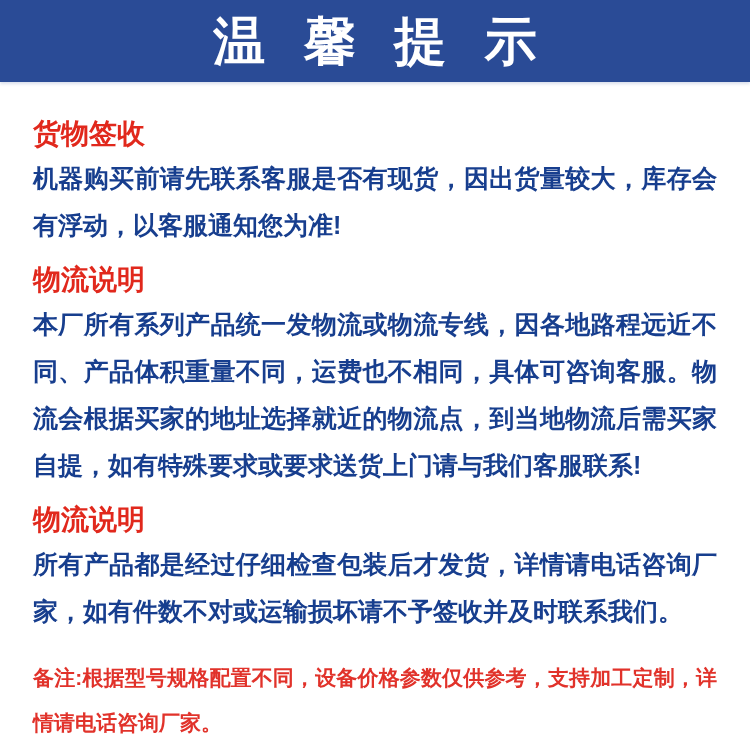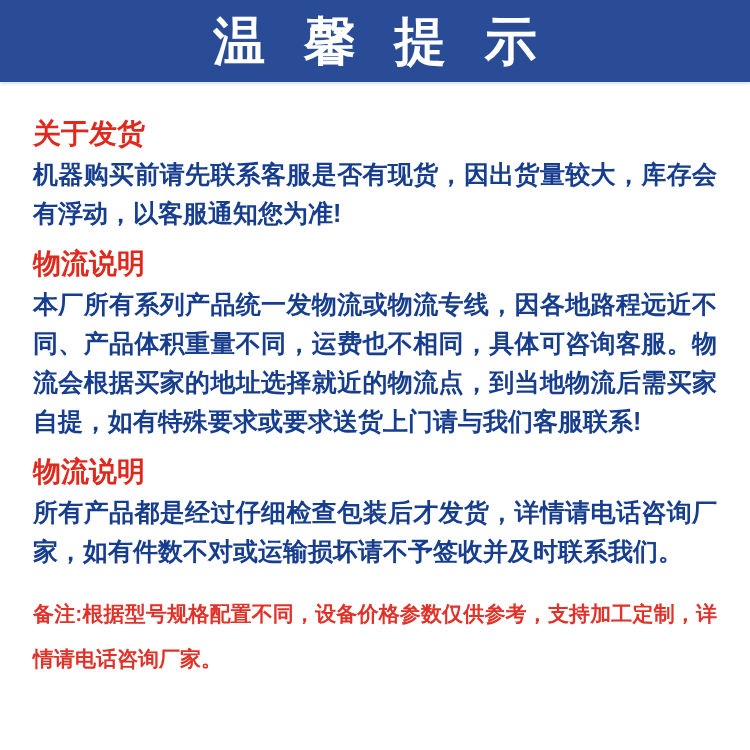--- a/index.html
+++ b/index.html
@@ -54,21 +54,21 @@
     color: var(--heading-red);
     font-size: 28px;
     font-weight: bold;
     line-height: 32px;
   }
   .section-body {
     margin: 5px 0 0 0;
     color: var(--body-navy);
     font-size: 25px;
     font-weight: bold;
-    line-height: 39px;
+    line-height: 47px;
     text-align: justify;
   }
   .note-text {
     margin: 20px 0 0 0;
     color: var(--note-red);
     font-size: 21px;
     font-weight: bold;
     line-height: 45px;
     text-align: justify;
   }
@@ -78,21 +78,21 @@
 
 <div class="page">
 
   <header class="banner">
     <h1 class="banner-title">温 馨 提 示</h1>
   </header>
 
   <main class="content">
 
     <section class="notice-section">
-      <h2 class="section-heading">关于发货</h2>
+      <h2 class="section-heading">货物签收</h2>
       <p class="section-body">机器购买前请先联系客服是否有现货，因出货量较大，库存会有浮动，以客服通知您为准!</p>
     </section>
 
     <section class="notice-section">
       <h2 class="section-heading">物流说明</h2>
       <p class="section-body">本厂所有系列产品统一发物流或物流专线，因各地路程远近不同、产品体积重量不同，运费也不相同，具体可咨询客服。物流会根据买家的地址选择就近的物流点，到当地物流后需买家自提，如有特殊要求或要求送货上门请与我们客服联系!</p>
     </section>
 
     <section class="notice-section">
       <h2 class="section-heading">物流说明</h2>

